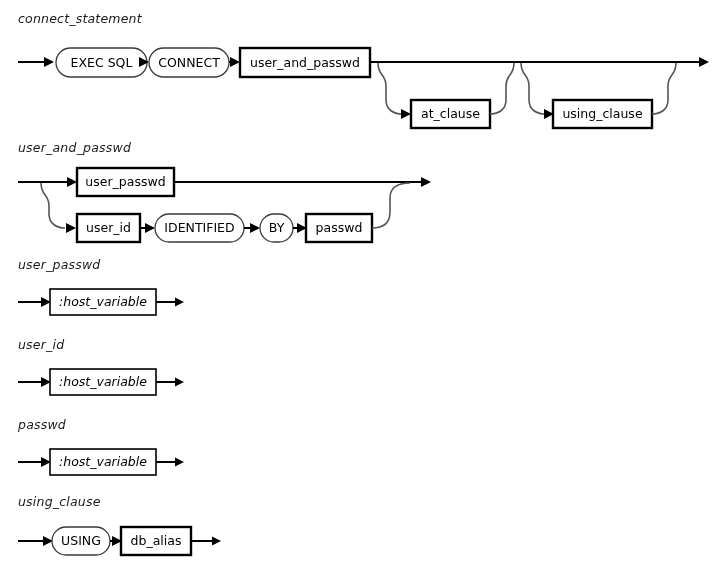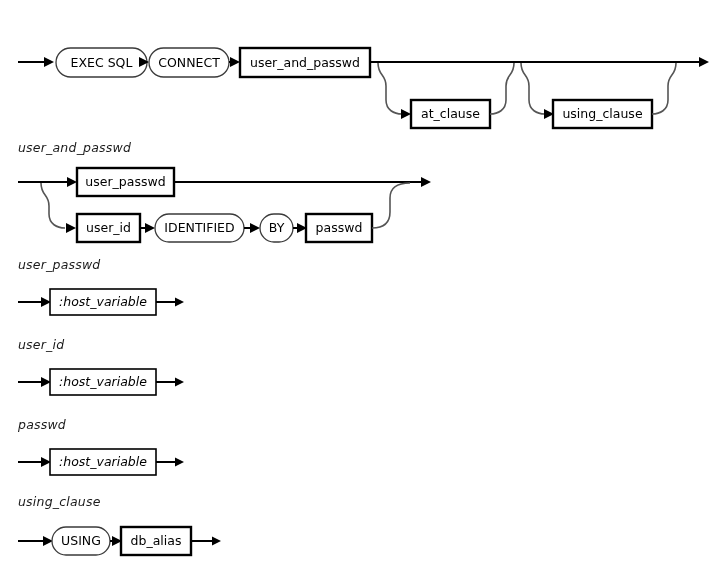--- a/index.html
+++ b/index.html
@@ -77,20 +77,21 @@
   }
   .arrow-head {
     fill: #000000;
   }
 </style>
 </head>
 <body>
 
 <div class="diagram-page">
 
+  <div class="rule-label" style="left:18px; top:11px;">connect_statement</div>
 
   <svg class="rail-svg" style="top:40px;" width="728" height="90">
 
     <path class="rail-line" d="M18,22 L44,22"></path>
     <polygon class="arrow-head" points="44,17 54,22 44,27"></polygon>
 
     <rect class="term-oval" x="56" y="8" width="91" height="29" rx="14.5" ry="14.5"></rect>
     <text class="tok-text" x="101.5" y="23.5">EXEC SQL</text>
 
     <path class="rail-line" d="M147,22 L140,22"></path>

